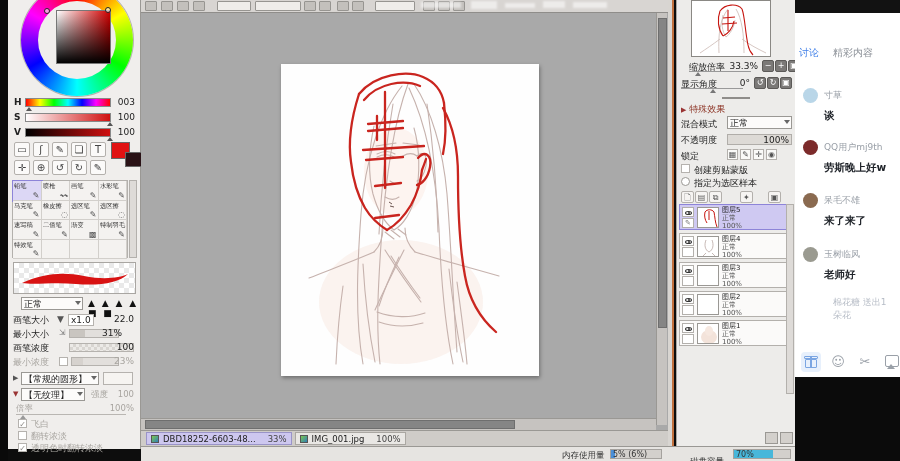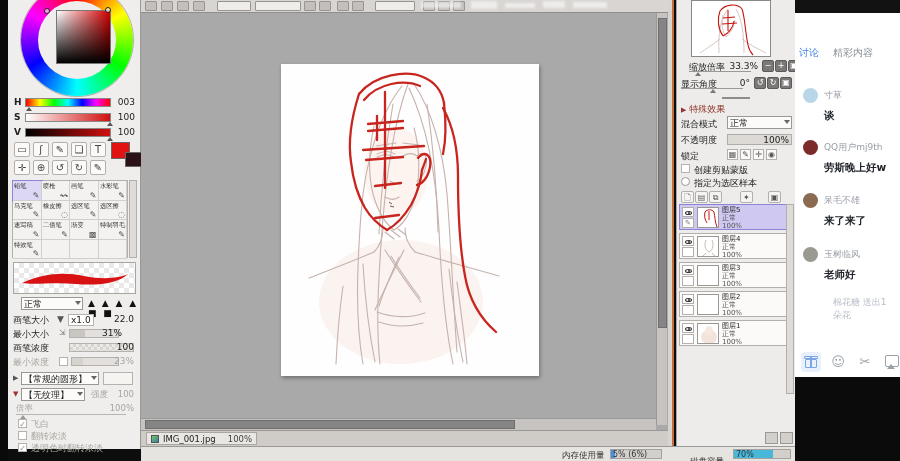--- a/index.html
+++ b/index.html
@@ -389,20 +389,25 @@
     </div>
 
     <div id="v-scroll">
         <div id="v-thumb"></div>
       </div>
     <div id="h-scroll">
         <div id="h-thumb"></div>
       </div>
 
     <div id="tabbar">
+        <div class="doc-tab">
+          <span class="fico"></span>
+          <span>DBD18252-6603-48...</span>
+          <span class="z">33%</span>
+        </div>
         <div class="doc-tab inactive">
           <span class="fico"></span>
           <span>IMG_001.jpg</span>
           <span class="z">100%</span>
         </div>
       </div>
   </div>
 
   <div class="abs" id="statusbar">
     <span style="position:absolute;left:421px;top:3px;">内存使用量</span>

